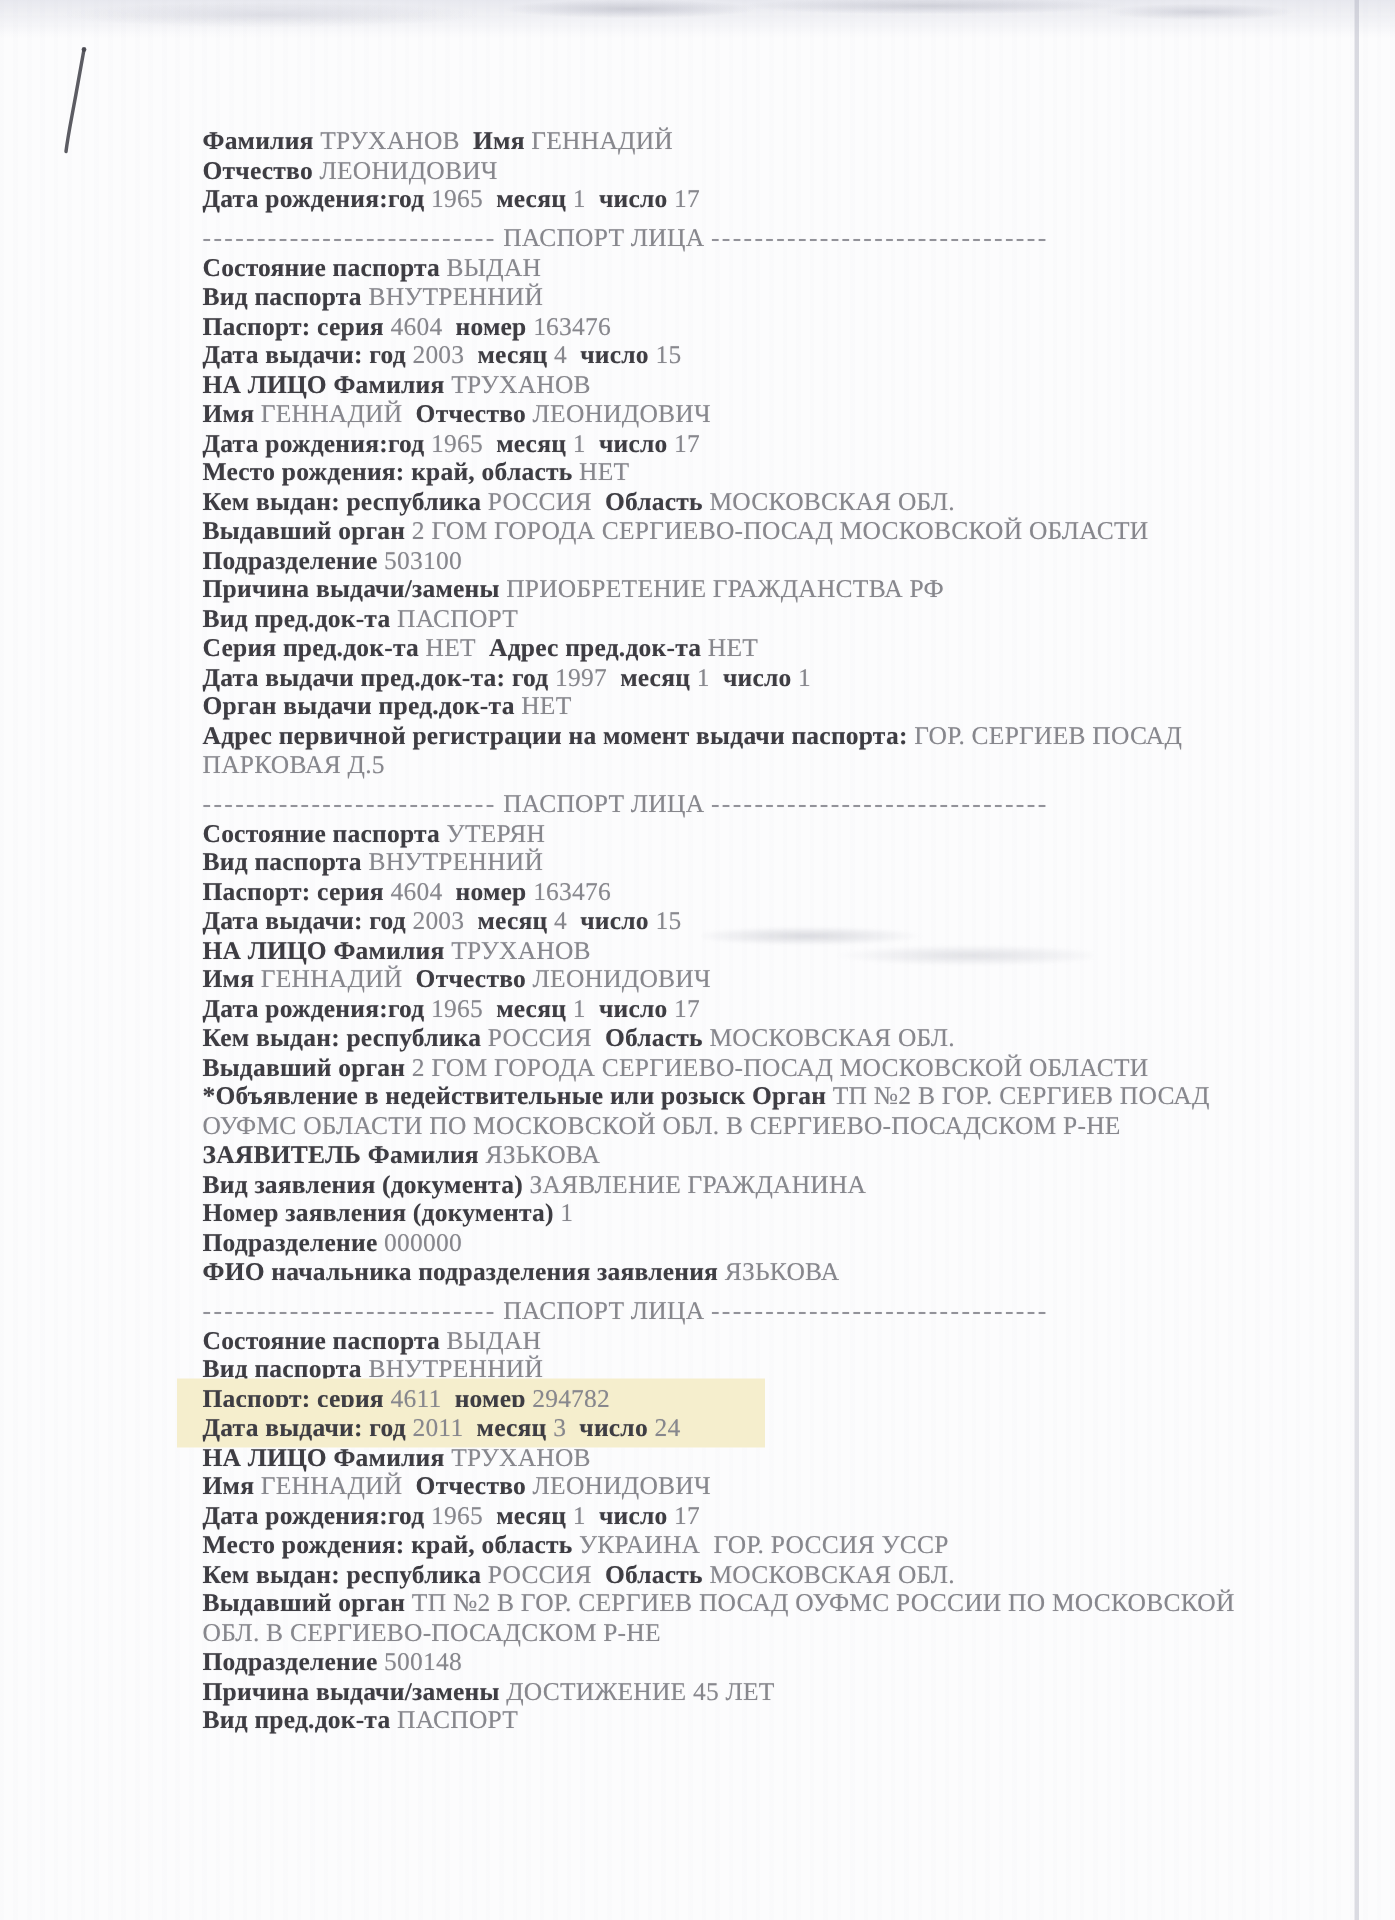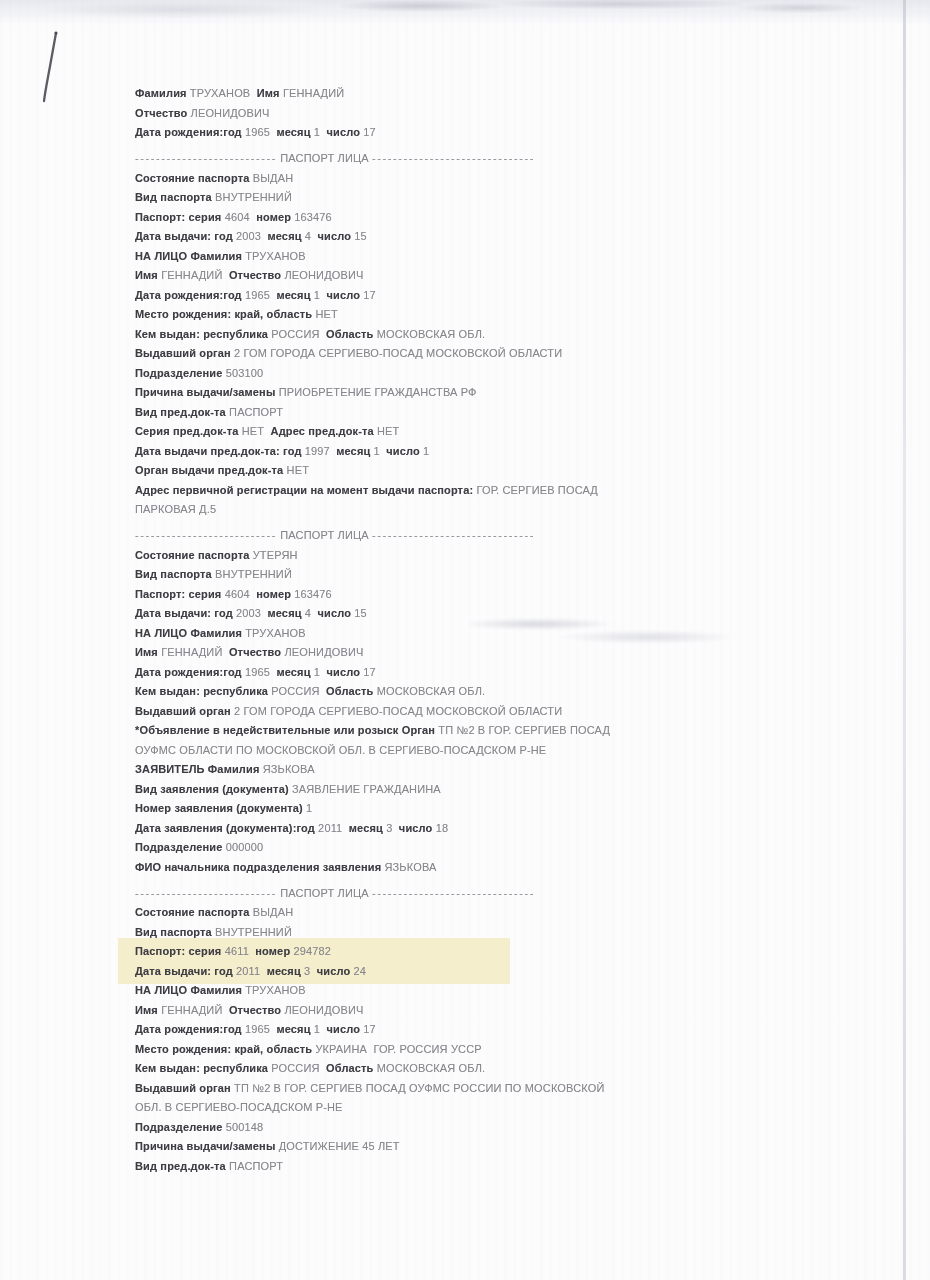--- a/index.html
+++ b/index.html
@@ -42,21 +42,21 @@
   .art-smudge{
     position:absolute;left:468px;top:610px;width:260px;height:42px;pointer-events:none;
     background:
       radial-gradient(110px 9px at 70px 14px, rgba(168,170,181,.42), transparent 70%),
       radial-gradient(130px 10px at 180px 27px, rgba(168,170,181,.33), transparent 70%);
     filter:blur(1.2px);
   }
   .pen{position:absolute;left:38px;top:28px;pointer-events:none;}
   .doc{
     position:absolute;left:135px;top:84px;width:700px;
-    font-size:11px;line-height:19.5px;letter-spacing:.15px;
+    font-size:17px;line-height:19.5px;letter-spacing:.15px;font-family:Liberation Serif, serif;
   }
   .line{white-space:pre-wrap;position:relative;z-index:0;}
   .lb{font-weight:bold;color:var(--lb);text-shadow:0 0 .6px rgba(62,61,67,.35);}
   .vl{color:var(--vl);text-shadow:0 0 .6px rgba(135,135,141,.4);}
   .line.hl::before{
     content:"";position:absolute;z-index:-1;
     left:-17px;top:-4px;bottom:-3px;width:392px;
     background:var(--hl);
   }
   .sep-line{margin-top:6.5px;white-space:pre;color:var(--dash);}
@@ -105,21 +105,20 @@
       <div class="line"><span class="lb">НА ЛИЦО Фамилия </span><span class="vl">ТРУХАНОВ</span></div>
       <div class="line"><span class="lb">Имя </span><span class="vl">ГЕННАДИЙ  </span><span class="lb">Отчество </span><span class="vl">ЛЕОНИДОВИЧ</span></div>
       <div class="line"><span class="lb">Дата рождения:год </span><span class="vl">1965  </span><span class="lb">месяц </span><span class="vl">1  </span><span class="lb">число </span><span class="vl">17</span></div>
       <div class="line"><span class="lb">Кем выдан: республика </span><span class="vl">РОССИЯ  </span><span class="lb">Область </span><span class="vl">МОСКОВСКАЯ ОБЛ.</span></div>
       <div class="line"><span class="lb">Выдавший орган </span><span class="vl">2 ГОМ ГОРОДА СЕРГИЕВО-ПОСАД МОСКОВСКОЙ ОБЛАСТИ</span></div>
       <div class="line"><span class="lb">*Объявление в недействительные или розыск Орган </span><span class="vl">ТП №2 В ГОР. СЕРГИЕВ ПОСАД</span></div>
       <div class="line"><span class="vl">ОУФМС ОБЛАСТИ ПО МОСКОВСКОЙ ОБЛ. В СЕРГИЕВО-ПОСАДСКОМ Р-НЕ</span></div>
       <div class="line"><span class="lb">ЗАЯВИТЕЛЬ Фамилия </span><span class="vl">ЯЗЬКОВА</span></div>
       <div class="line"><span class="lb">Вид заявления (документа) </span><span class="vl">ЗАЯВЛЕНИЕ ГРАЖДАНИНА</span></div>
       <div class="line"><span class="lb">Номер заявления (документа) </span><span class="vl">1</span></div>
-      <div class="line"><span class="lb">Дата заявления (документа):год </span><span class="vl">2011  </span><span class="lb">месяц </span><span class="vl">3  </span><span class="lb">число </span><span class="vl">18</span></div>
       <div class="line"><span class="lb">Подразделение </span><span class="vl">000000</span></div>
       <div class="line"><span class="lb">ФИО начальника подразделения заявления </span><span class="vl">ЯЗЬКОВА</span></div>
       <div class="sep-line"><span class="dash">---------------------------</span><span class="sep-title"> ПАСПОРТ ЛИЦА </span><span class="dash">-------------------------------</span></div>
       <div class="line"><span class="lb">Состояние паспорта </span><span class="vl">ВЫДАН</span></div>
       <div class="line"><span class="lb">Вид паспорта </span><span class="vl">ВНУТРЕННИЙ</span></div>
       <div class="line hl"><span class="lb">Паспорт: серия </span><span class="vl">4611  </span><span class="lb">номер </span><span class="vl">294782</span></div>
       <div class="line hl"><span class="lb">Дата выдачи: год </span><span class="vl">2011  </span><span class="lb">месяц </span><span class="vl">3  </span><span class="lb">число </span><span class="vl">24</span></div>
       <div class="line"><span class="lb">НА ЛИЦО Фамилия </span><span class="vl">ТРУХАНОВ</span></div>
       <div class="line"><span class="lb">Имя </span><span class="vl">ГЕННАДИЙ  </span><span class="lb">Отчество </span><span class="vl">ЛЕОНИДОВИЧ</span></div>
       <div class="line"><span class="lb">Дата рождения:год </span><span class="vl">1965  </span><span class="lb">месяц </span><span class="vl">1  </span><span class="lb">число </span><span class="vl">17</span></div>

